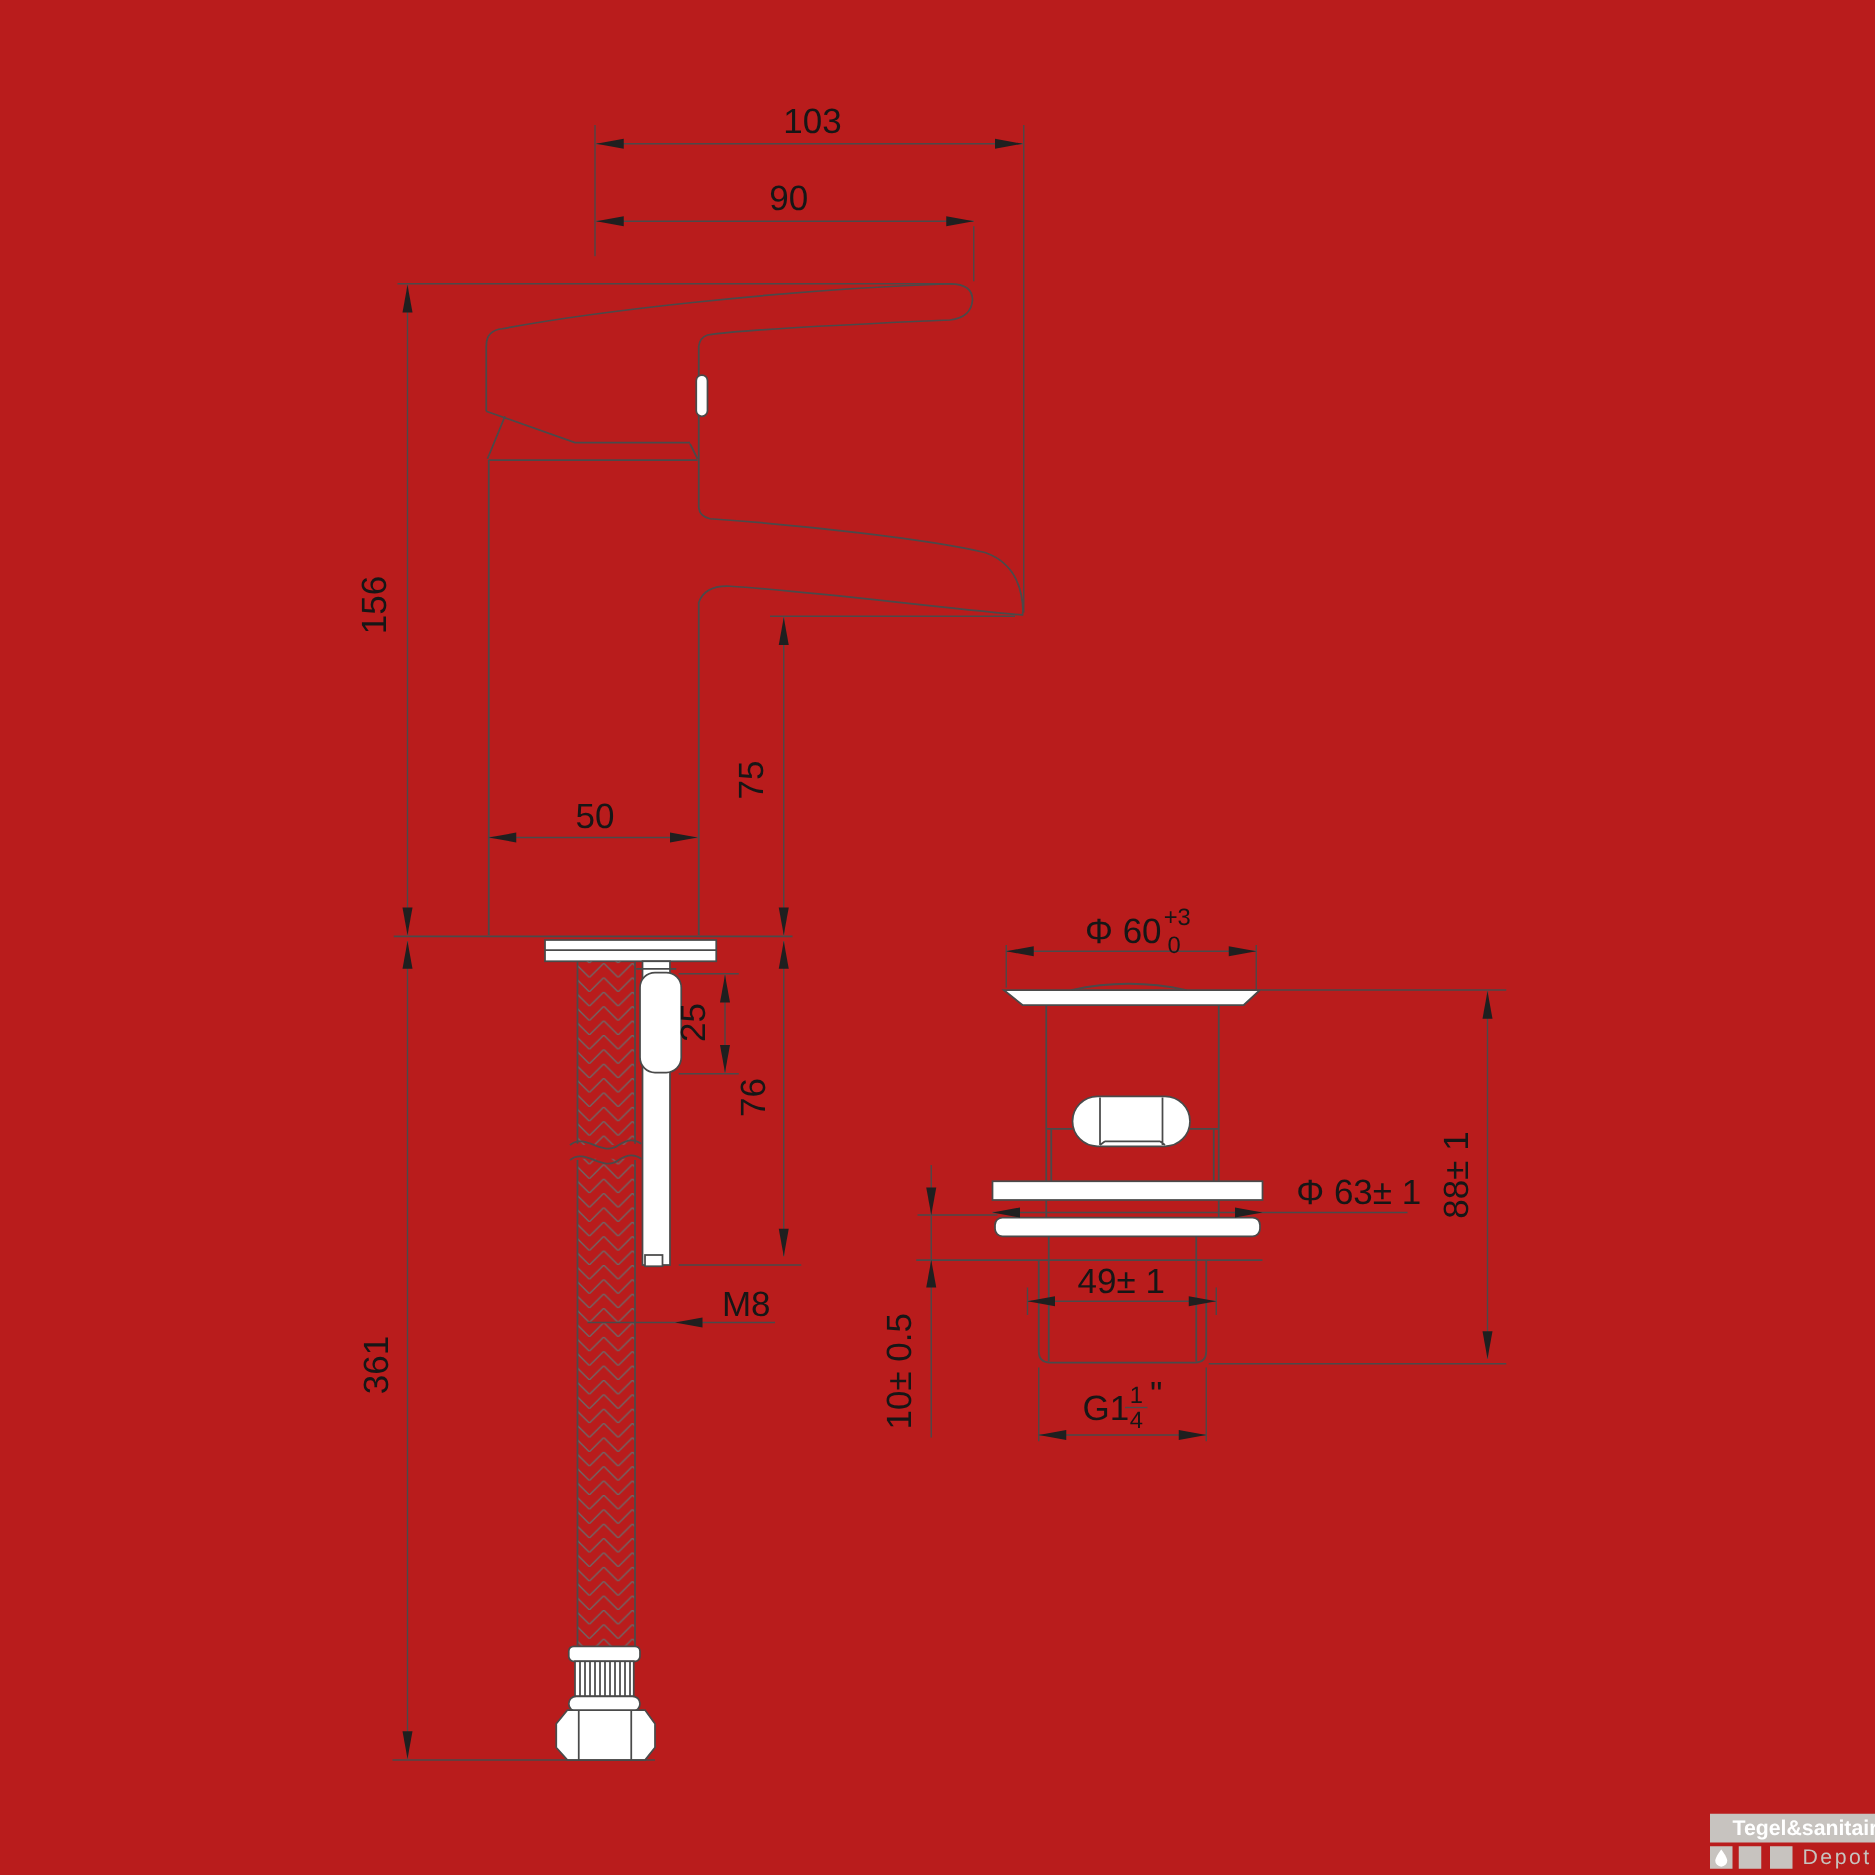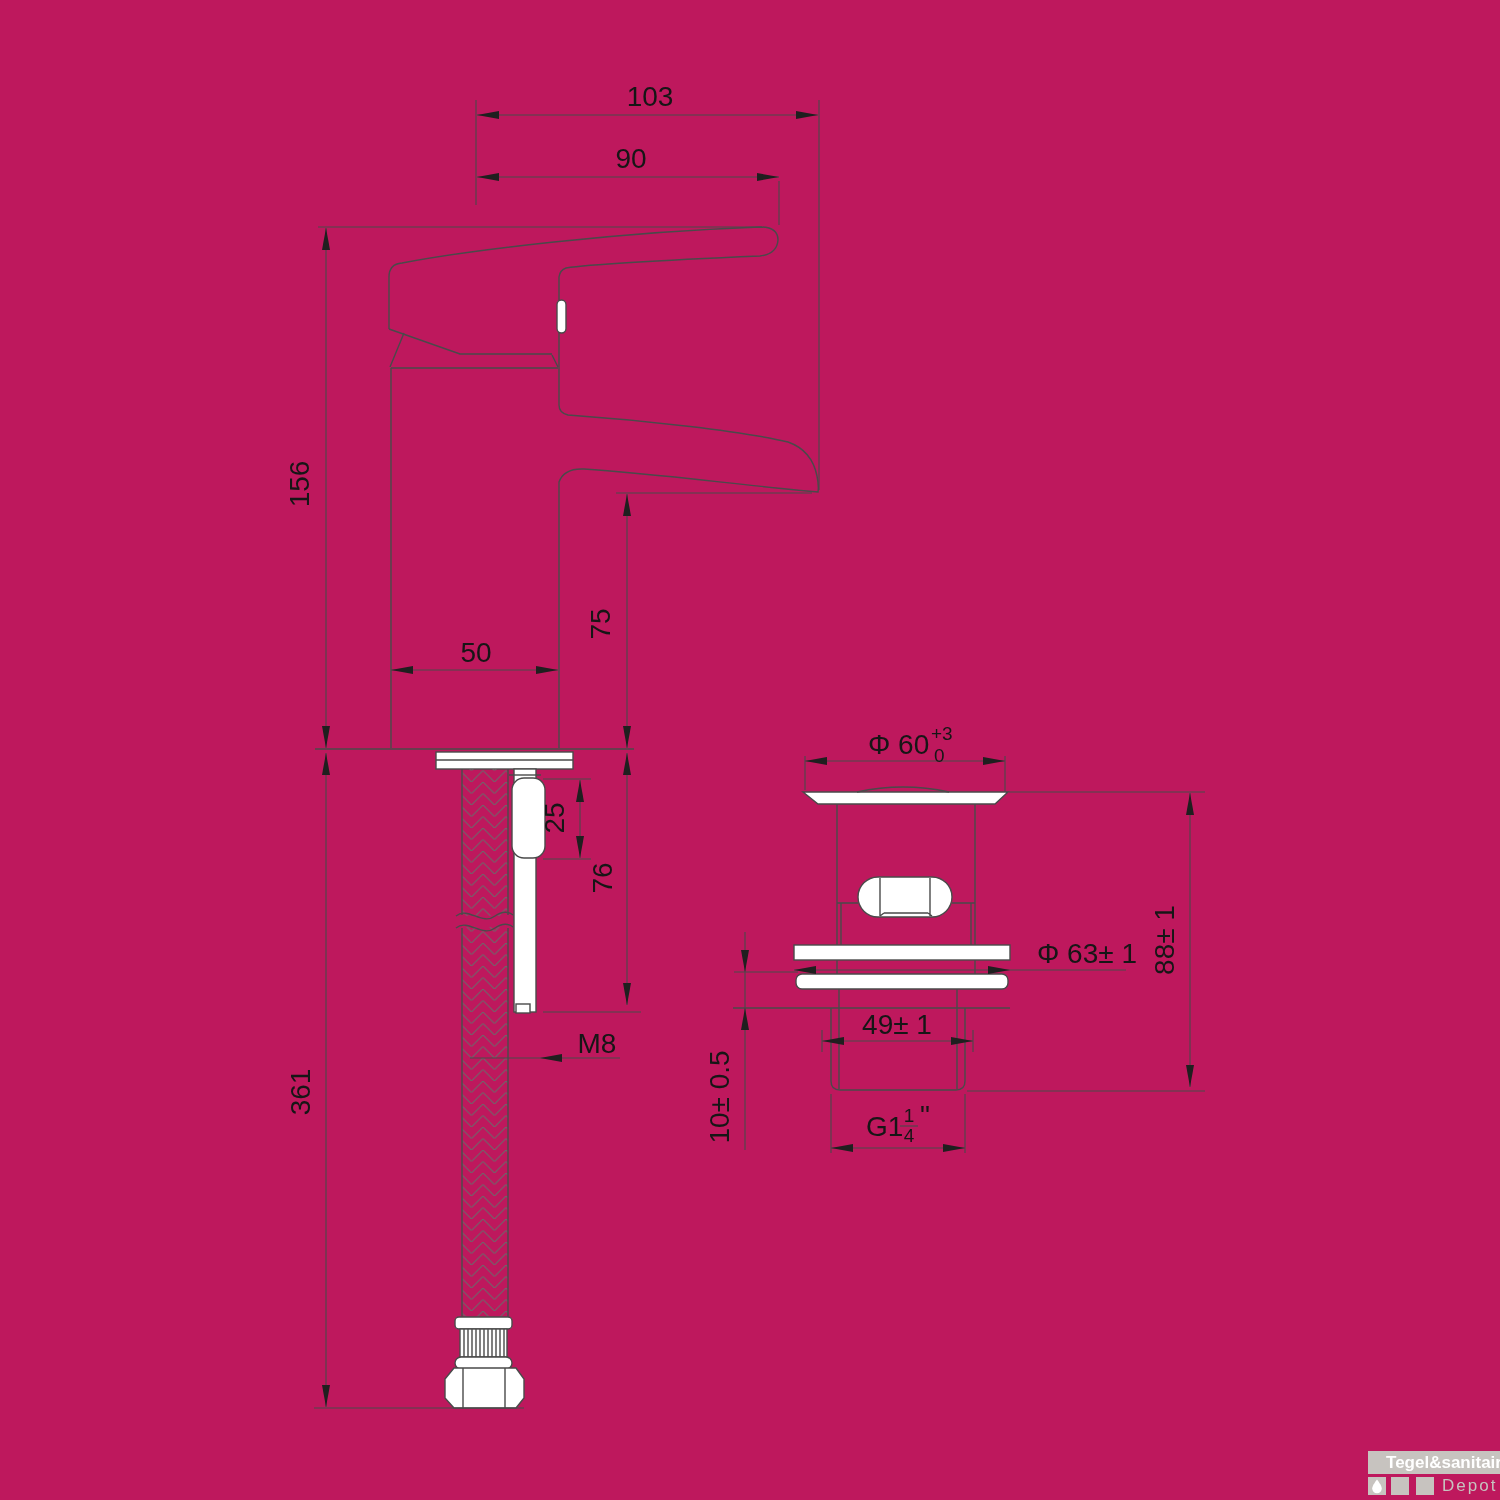--- a/index.html
+++ b/index.html
@@ -1,16 +1,16 @@
 <!DOCTYPE html>
 <html><head>
 <meta charset="utf-8">
 <style>
   html,body{margin:0;padding:0;background:#fff;}
-  #stage{position:relative;width:1500px;height:1500px;background:#be185d;overflow:hidden;
+  #stage{position:relative;width:1500px;height:1500px;background:#b91c1c;overflow:hidden;
          font-family:"Liberation Sans",sans-serif;}
   svg{position:absolute;left:0;top:0;}
   .part{stroke:#4a4a4a;stroke-width:1.4;fill:none;}
   .partw{stroke:#4a4a4a;stroke-width:1.4;fill:#ffffff;}
   .dim{stroke:#4a4a4a;stroke-width:1.1;fill:none;}
   .ah{fill:#1f1f1f;stroke:none;}
   .dt{fill:#161616;font-size:28px;font-family:"Liberation Sans",sans-serif;}
   .dts{fill:#161616;font-size:19px;font-family:"Liberation Sans",sans-serif;}
   .mid{text-anchor:middle;}
   .hatch{stroke:#6a6a6a;stroke-width:1;}

